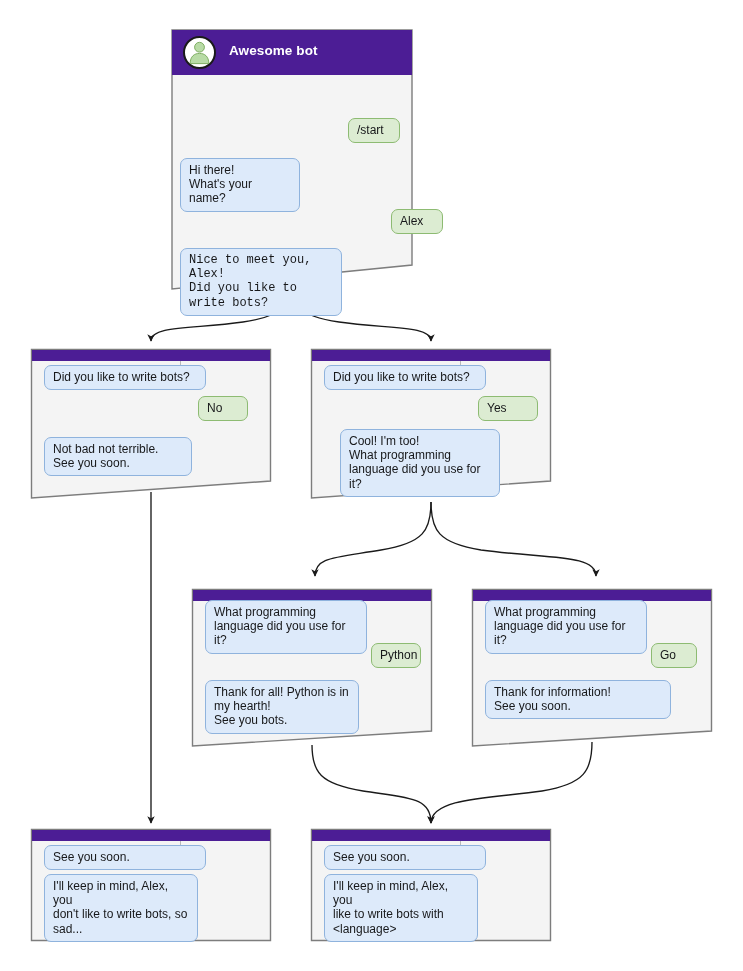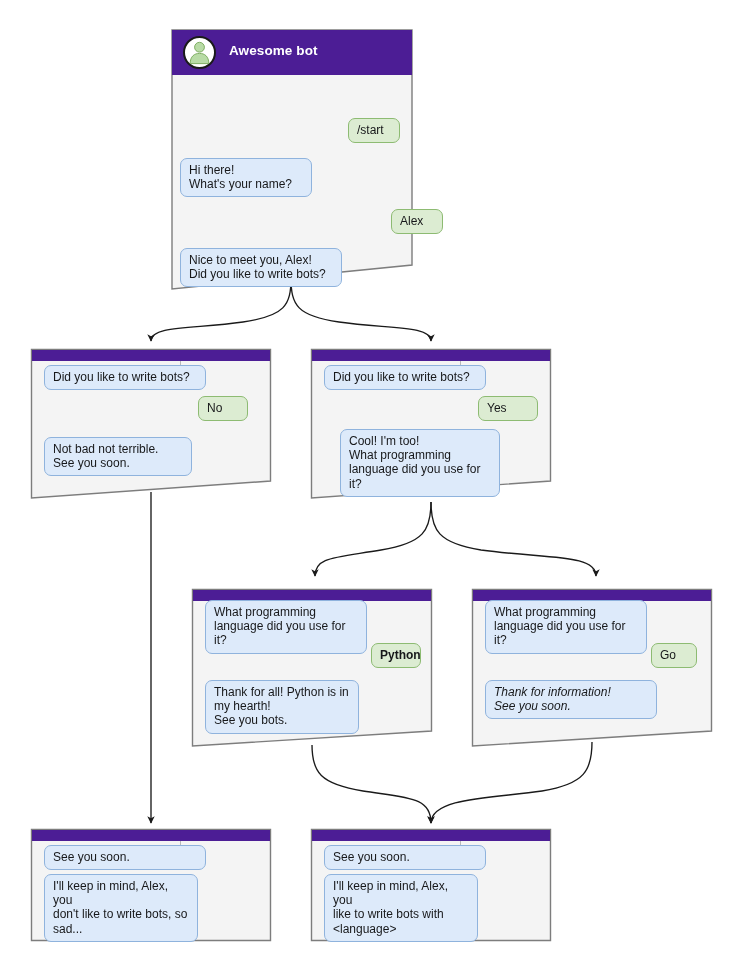--- a/index.html
+++ b/index.html
@@ -153,26 +153,26 @@
           <svg width="29" height="29" viewBox="0 0 29 29">
             <circle cx="14.5" cy="9.2" r="4.9" fill="#b8dba6" stroke="#7fae63" stroke-width="1"></circle>
             <path d="M 5.2 25.6 C 5.2 18.3 9.4 15.4 14.5 15.4 C 19.6 15.4 23.8 18.3 23.8 25.6 Z" fill="#b8dba6" stroke="#7fae63" stroke-width="1"></path>
           </svg>
         </div>
         <div class="bot-title">Awesome bot</div>
       </div>
 
       <div class="bubble user" style="left:178px; top:90px; width:52px;">/start</div>
 
-      <div class="bubble bot" style="top:130px; width:132px;">Hi there!
+      <div class="bubble bot" style="top:130px; width:120px;">Hi there!
 What's your name?</div>
 
       <div class="bubble user" style="left:178px; top:181px; width:52px;margin-left:43px;">Alex</div>
 
-      <div class="bubble bot" style="top:220px; width:162px;">Nice to meet you, Alex!
+      <div class="bubble bot" style="top:220px; width:162px;font-family:Liberation Mono, monospace;">Nice to meet you, Alex!
 Did you like to write bots?</div>
     </div>
   </div>
 
   <div class="node" style="left:30px; top:348px; width:242px; height:152px;">
     <svg class="node-shape" viewBox="0 0 242 152" preserveAspectRatio="none">
       <path d="M 1.5 1.5 L 240.5 1.5 L 240.5 133 L 1.5 150 Z" fill="#f4f4f4" stroke="#7d7d7d" stroke-width="1.4"></path>
     </svg>
     <div class="node-content">
       <div class="hdr short" style="width:238px; left:2px; top:2px;"></div>
@@ -209,42 +209,42 @@
     <svg class="node-shape" viewBox="0 0 242 160" preserveAspectRatio="none">
       <path d="M 1.5 1.5 L 240.5 1.5 L 240.5 143 L 1.5 158 Z" fill="#f4f4f4" stroke="#7d7d7d" stroke-width="1.4"></path>
     </svg>
     <div class="node-content">
       <div class="hdr short" style="width:238px; left:2px; top:2px;"></div>
       <div class="vdiv" style="left:150px; top:13px; height:38px;"></div>
 
       <div class="bubble bot" style="left:14px; top:12px; width:162px;">What programming
 language did you use for it?</div>
 
-      <div class="bubble user" style="left:180px; top:55px; width:50px;font-weight:bold;">Python</div>
+      <div class="bubble user" style="left:180px; top:55px; width:50px;">Python</div>
 
       <div class="bubble bot" style="left:14px; top:92px; width:154px;">Thank for all! Python is in
 my hearth!
 See you bots.</div>
     </div>
   </div>
 
   <div class="node" style="left:471px; top:588px; width:242px; height:160px;">
     <svg class="node-shape" viewBox="0 0 242 160" preserveAspectRatio="none">
       <path d="M 1.5 1.5 L 240.5 1.5 L 240.5 143 L 1.5 158 Z" fill="#f4f4f4" stroke="#7d7d7d" stroke-width="1.4"></path>
     </svg>
     <div class="node-content">
       <div class="hdr short" style="width:238px; left:2px; top:2px;"></div>
       <div class="vdiv" style="left:150px; top:13px; height:38px;"></div>
 
       <div class="bubble bot" style="left:14px; top:12px; width:162px;">What programming
 language did you use for it?</div>
 
       <div class="bubble user" style="left:180px; top:55px; width:46px;">Go</div>
 
-      <div class="bubble bot" style="left:14px; top:92px; width:172px;font-style:italic;">Thank for information!
+      <div class="bubble bot" style="left:14px; top:92px; width:186px;">Thank for information!
 See you soon.</div>
     </div>
   </div>
 
   <div class="node" style="left:30px; top:828px; width:242px; height:114px;">
     <svg class="node-shape" viewBox="0 0 242 114" preserveAspectRatio="none">
       <path d="M 1.5 1.5 L 240.5 1.5 L 240.5 112.5 L 1.5 112.5 Z" fill="#f4f4f4" stroke="#7d7d7d" stroke-width="1.4"></path>
     </svg>
     <div class="node-content">
       <div class="hdr short" style="width:238px; left:2px; top:2px;"></div>

